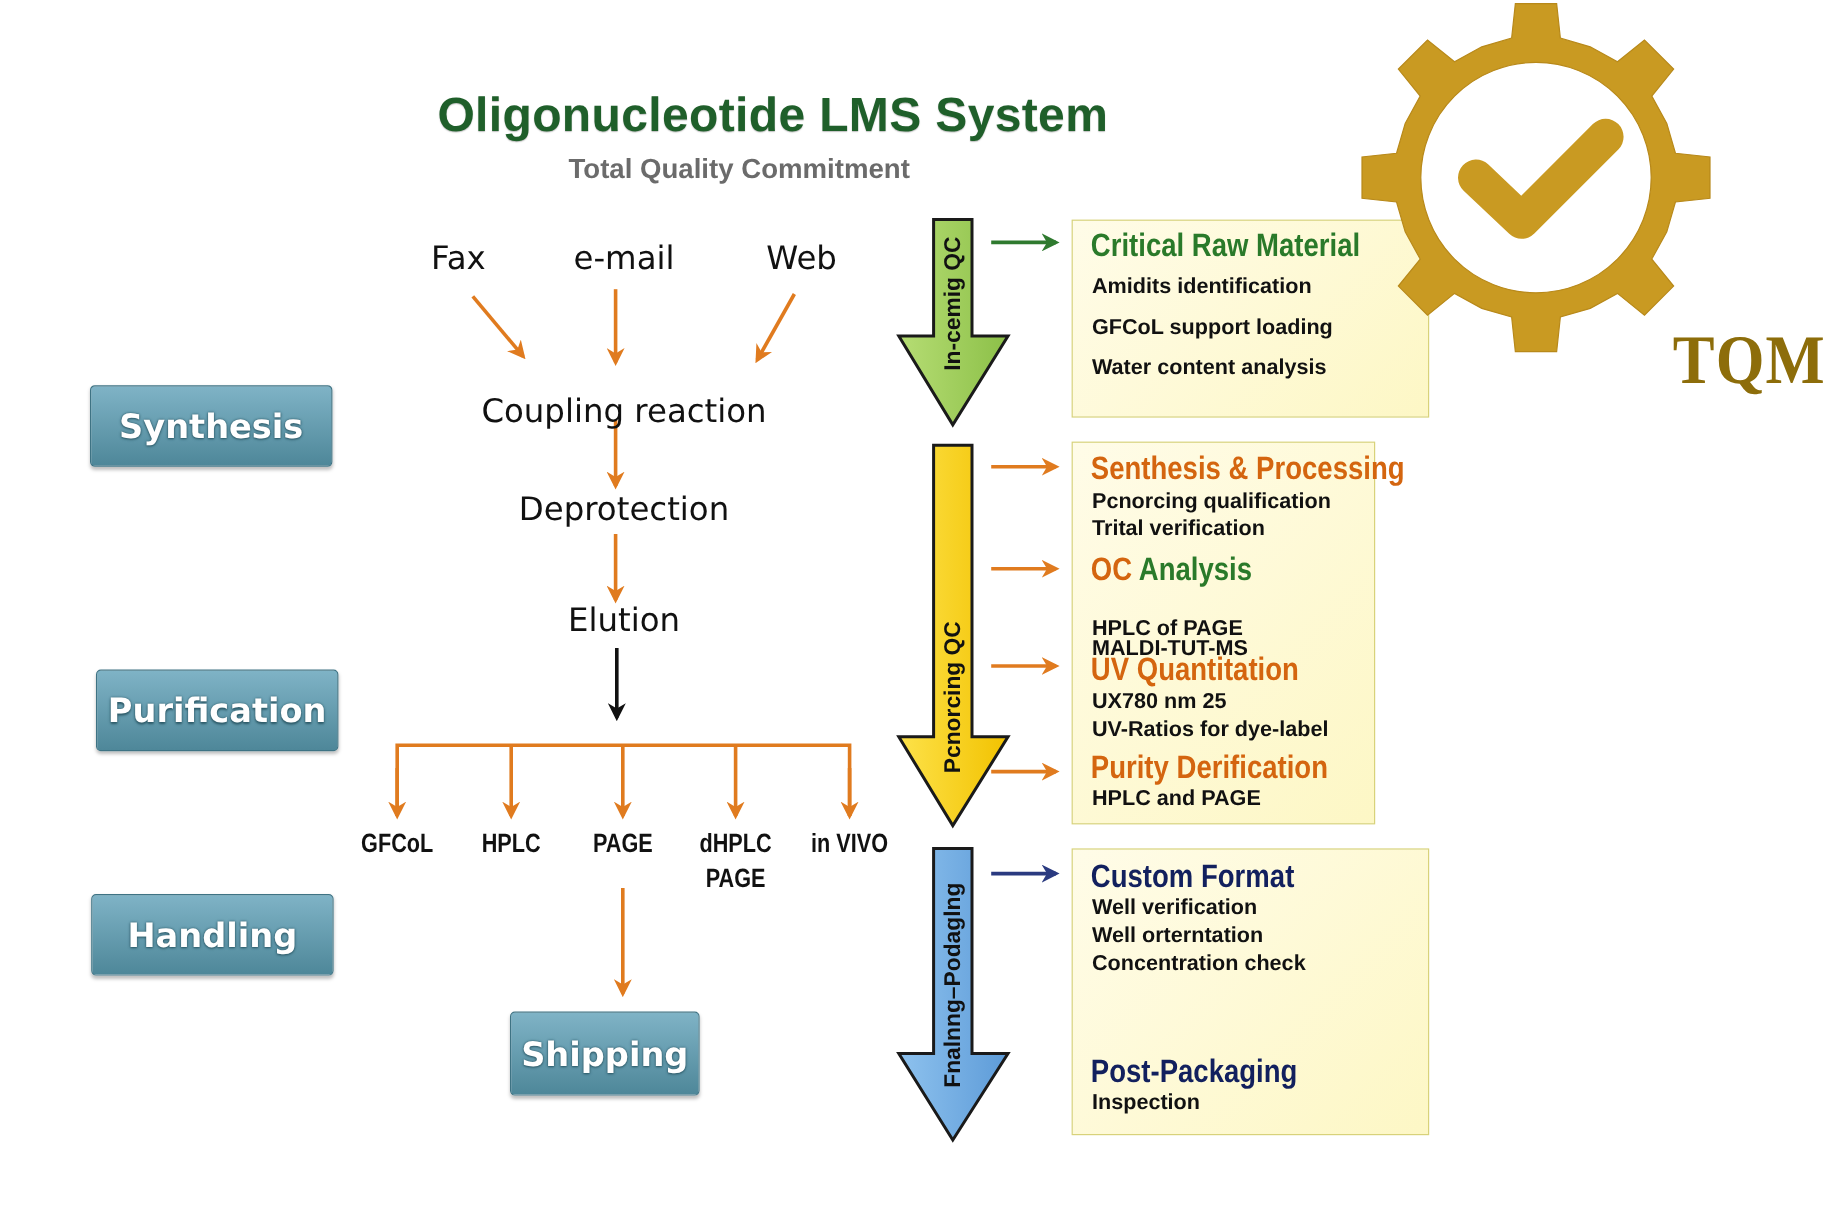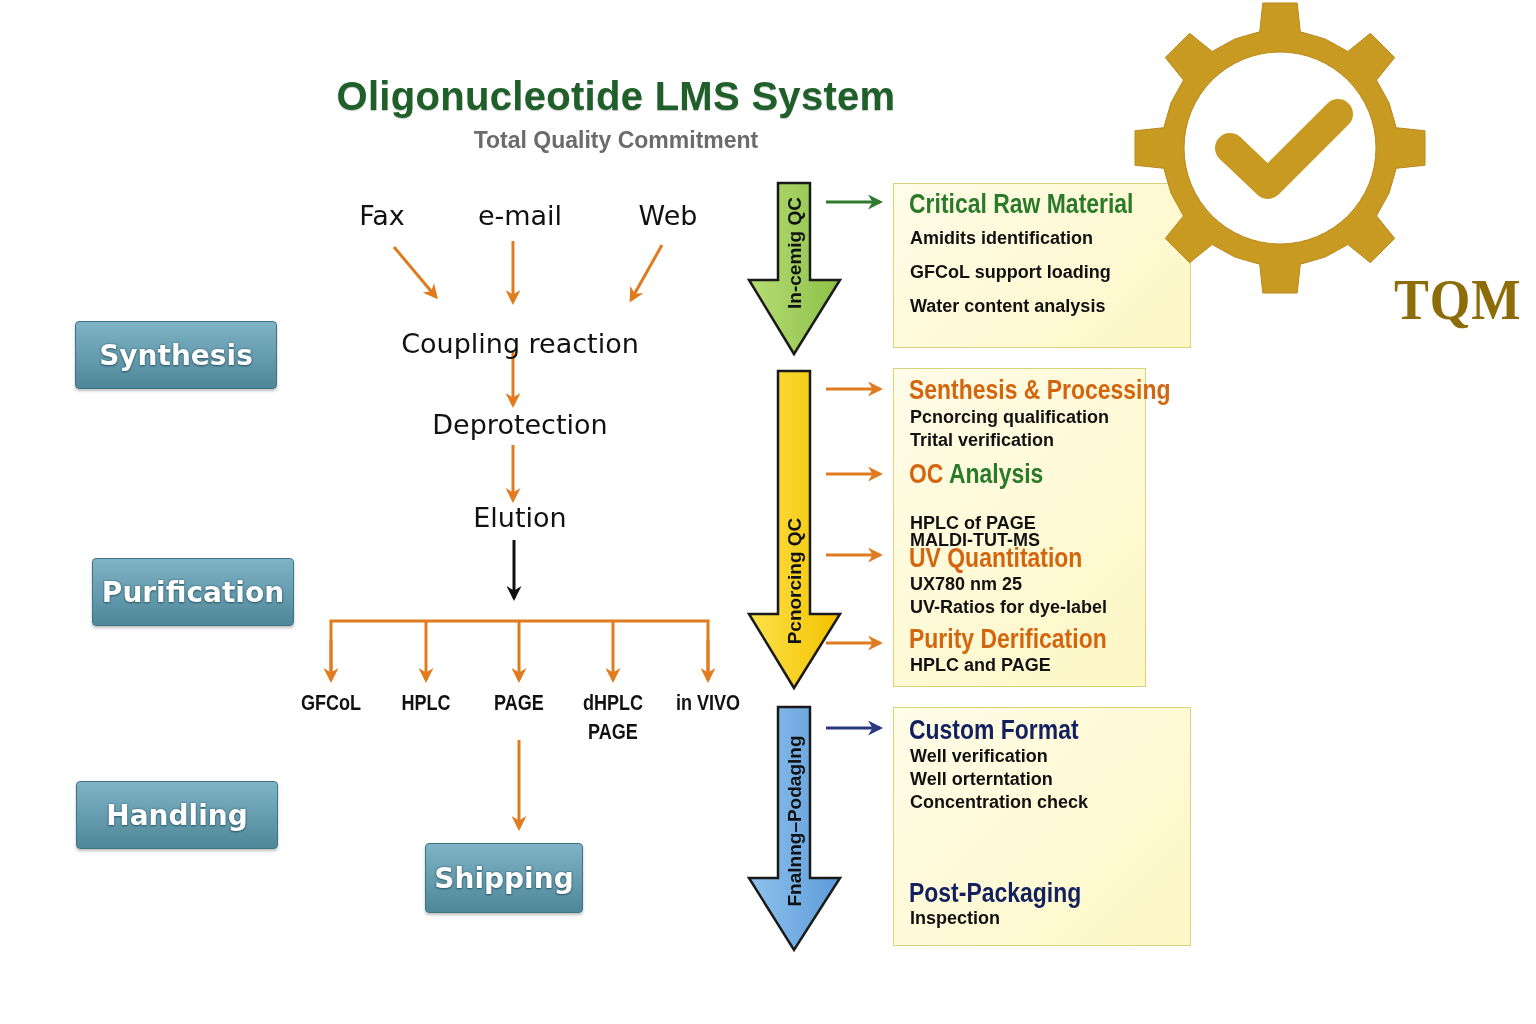--- a/index.html
+++ b/index.html
@@ -1,18 +1,18 @@
 <!DOCTYPE html>
 <html><head>
   <meta charset="utf-8">
   <style>
     html, body { margin: 0; padding: 0; background: #ffffff; }
     body { width: 1536px; height: 1024px; position: relative; overflow: hidden; font-family: "Liberation Sans", sans-serif; }
     .abs { position: absolute; }
-    #title { left: 0; width: 1232px; top: 74px; text-align: center; font-family: "Liberation Sans", sans-serif; font-weight: bold; font-size: 40px; color: #1f5f2a; letter-spacing: 0.3px; text-shadow: 0 1px 1px rgba(0,0,0,0.25); }
+    #title { left: 0; width: 1232px; top: 74px; text-align: center; font-family: "Liberation Sans", sans-serif; font-weight: bold; font-size: 40px; color: #1f5f2a; letter-spacing: 0.3px; text-shadow: 0 1px 1px rgba(0,0,0,0.25); padding-left: 28px; }
     #subtitle { left: 0; width: 1232px; top: 127px; text-align: center; font-weight: bold; font-size: 23px; color: #6b6b6b; }
     .flow-text { font-family: "DejaVu Sans", sans-serif; font-size: 27px; color: #111; text-align: center; white-space: nowrap; }
     .stage-btn { width: 202px; height: 68px; border-radius: 4px; background: linear-gradient(#7fb3c6, #4e8799); border: 1px solid #3e7384; box-shadow: 0 2px 3px rgba(0,0,0,0.25); color: #fff; font-family: "DejaVu Sans", sans-serif; font-weight: bold; font-size: 28px; display: flex; align-items: center; justify-content: center; text-shadow: 0 0 2px #2d5a68, 0 1px 2px #2d5a68; box-sizing: border-box; }
     .method { font-family: "Liberation Sans", sans-serif; font-weight: bold; font-size: 22px; color: #111; text-align: center; line-height: 29px; white-space: nowrap; transform: scaleX(0.82); transform-origin: center top; }
     .qc-box { background: linear-gradient(135deg, #fffce8 0%, #fdf7c5 100%); border: 1.5px solid #d8d27a; box-sizing: border-box; }
     .qc-head { font-family: "Liberation Sans", sans-serif; font-weight: bold; font-size: 27px; white-space: nowrap; transform: scaleX(0.85); transform-origin: left top; line-height: 30px; }
     .qc-item { font-family: "Liberation Sans", sans-serif; font-weight: bold; font-size: 18px; color: #111; white-space: nowrap; line-height: 23px; }
     .arrow-label { font-family: "Liberation Sans", sans-serif; font-weight: bold; font-size: 19px; color: #111; white-space: nowrap; transform: rotate(-90deg); transform-origin: center center; text-align: center; }
     #tqm { left: 1394px; top: 266px; font-family: "Liberation Serif", serif; font-weight: bold; font-size: 58px; color: #8d6d0a; letter-spacing: 1px; transform: scaleX(0.9); transform-origin: left top; }
   </style>
@@ -85,22 +85,22 @@
 
 <div class="abs flow-text" style="left:342px;top:200px;width:80px;">Fax</div>
 <div class="abs flow-text" style="left:460px;top:200px;width:120px;">e-mail</div>
 <div class="abs flow-text" style="left:620px;top:200px;width:96px;">Web</div>
 
 <div class="abs flow-text" style="left:360px;top:308px;width:320px;margin-top:20px;">Coupling reaction</div>
 <div class="abs flow-text" style="left:360px;top:409px;width:320px;">Deprotection</div>
 <div class="abs flow-text" style="left:360px;top:502px;width:320px;">Elution</div>
 
 <div class="abs stage-btn" style="left:75px;top:321px;">Synthesis</div>
-<div class="abs stage-btn" style="left:92px;top:558px;text-align:right;">Purification</div>
-<div class="abs stage-btn" style="left:76px;top:745px;margin-top:36px;">Handling</div>
+<div class="abs stage-btn" style="left:80px;top:558px;text-align:right;">Purification</div>
+<div class="abs stage-btn" style="left:76px;top:745px;">Handling</div>
 <div class="abs stage-btn" style="left:425px;top:843px;width:158px;height:70px;">Shipping</div>
 
 <div class="abs method" style="left:291px;top:688px;width:80px;">GFCoL</div>
 <div class="abs method" style="left:386px;top:688px;width:80px;">HPLC</div>
 <div class="abs method" style="left:477px;top:688px;width:84px;">PAGE</div>
 <div class="abs method" style="left:568px;top:688px;width:90px;white-space:pre;">dHPLC
 PAGE</div>
 <div class="abs method" style="left:660px;top:688px;width:96px;">in VIVO</div>
 
 <div class="abs qc-box" style="left:893px;top:183px;width:298px;height:165px;">

